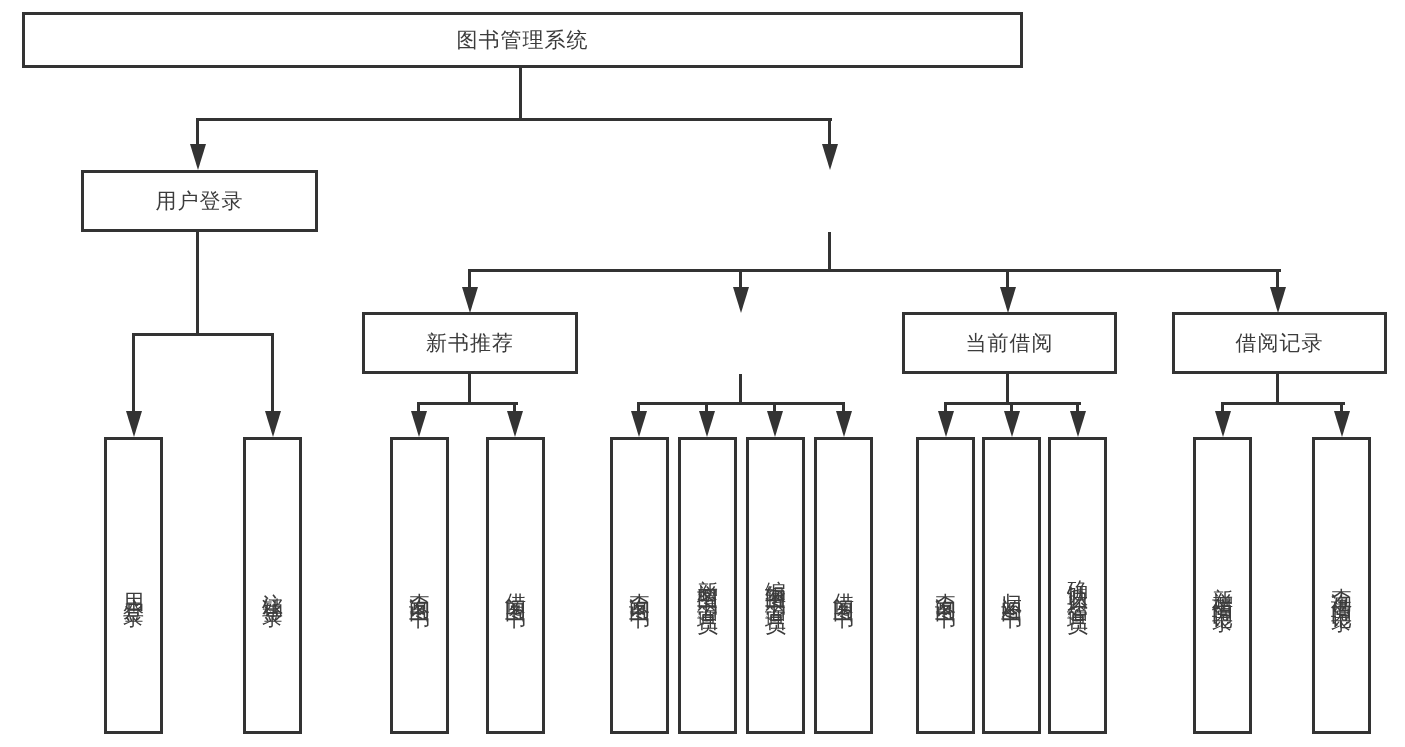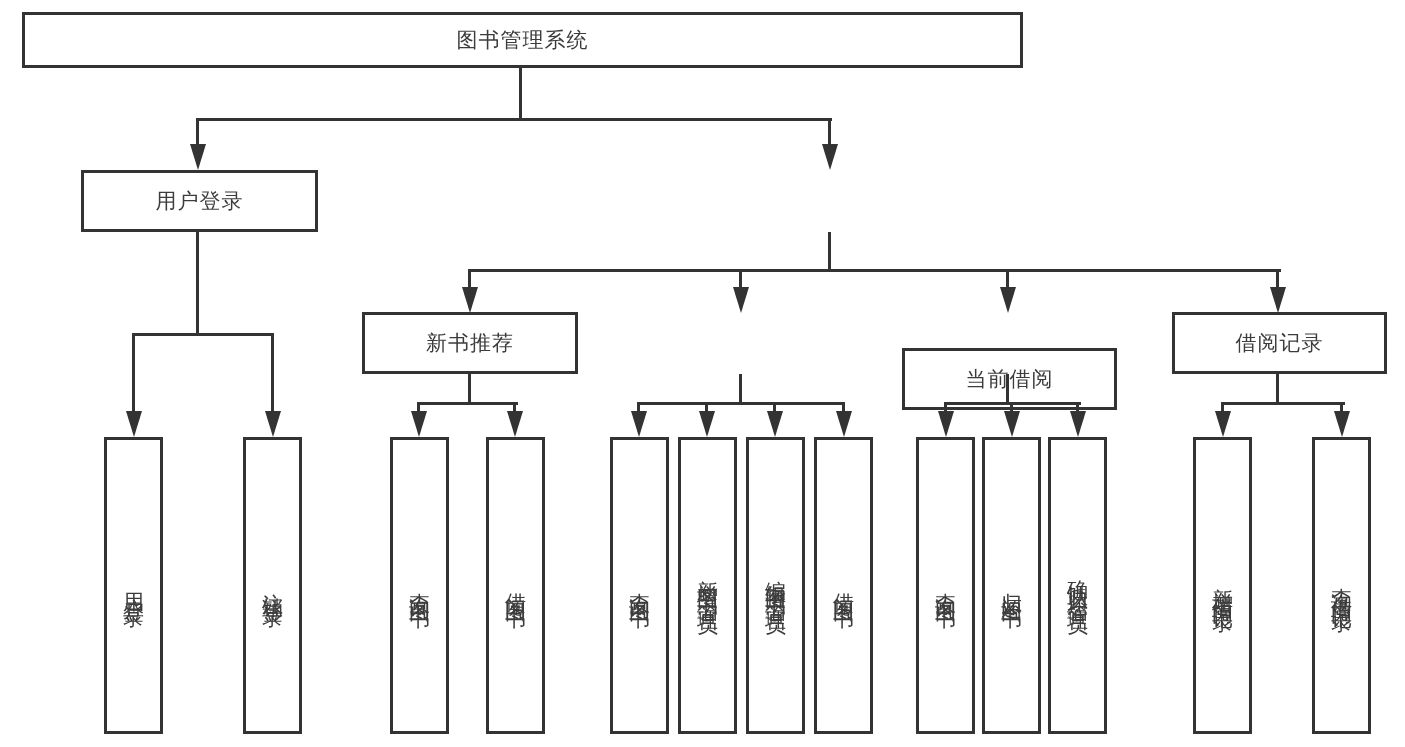--- a/index.html
+++ b/index.html
@@ -70,21 +70,21 @@
     <span>图书管理系统</span>
   </div>
 
   <div class="node h-label" style="left:81px; top:170px; width:237px; height:62px;">
     <span>用户登录</span>
   </div>
 
   <div class="node h-label" style="left:362px; top:312px; width:216px; height:62px;">
     <span>新书推荐</span>
   </div>
-  <div class="node h-label" style="left:902px; top:312px; width:215px; height:62px;margin-top:36px;">
+  <div class="node h-label" style="left:902px; top:312px; width:215px; height:62px;">
     <span>当前借阅</span>
   </div>
   <div class="node h-label" style="left:1172px; top:312px; width:215px; height:62px;text-align:right;">
     <span>借阅记录</span>
   </div>
 
   <div class="node leaf" style="left:104px;">
     <span class="vtext">用户登录</span>
   </div>
   <div class="node leaf" style="left:243px;">

